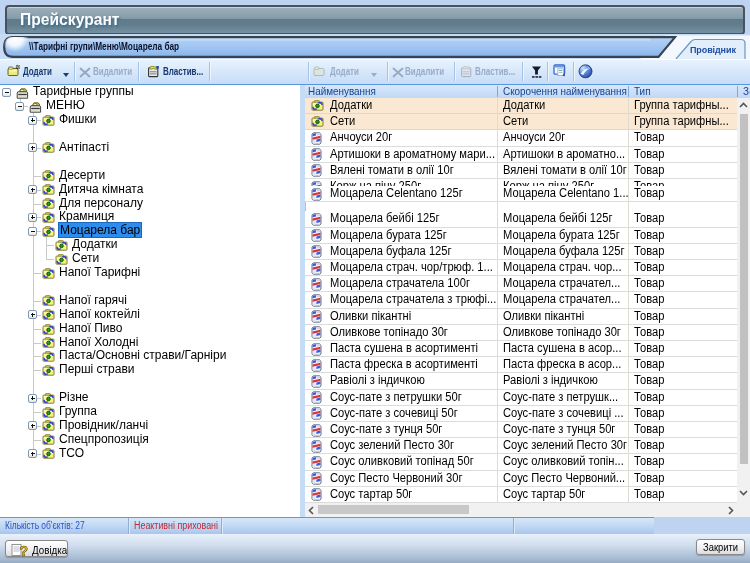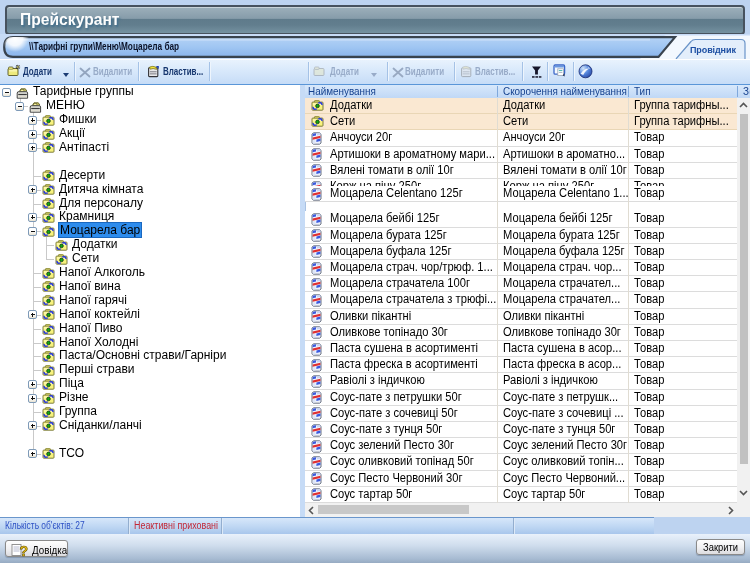--- a/index.html
+++ b/index.html
@@ -215,34 +215,20 @@
         </span>
       </span><span class="tic" style="left:42px">
         <svg class="ic" width="13" height="11" viewBox="0 0 13 11">
 <rect x="3.4" y="0.6" width="5" height="2.6" rx="0.6" fill="#F2EC80" stroke="#7d7d22" stroke-width="0.8"></rect>
 <rect x="1" y="2.1" width="11" height="8.1" rx="0.8" fill="#F8F37E" stroke="#6e6e30" stroke-width="0.9"></rect>
 <rect x="1.9" y="3.1" width="9.2" height="2.2" fill="#FCF8A8"></rect>
 <ellipse cx="6.5" cy="6" rx="4.9" ry="2.4" fill="none" stroke="#2636e0" stroke-width="1.5" transform="rotate(-30 6.5 6)" stroke-dasharray="5.5 6.2" stroke-dashoffset="4"></ellipse>
 <circle cx="6.5" cy="5.9" r="1.8" fill="#12aa12" stroke="#113311" stroke-width="0.8"></circle>
 </svg>
       </span><span class="tlab" style="left:59px">Фишки</span></div>
-<div class="trow" style="top:42.00px"><span class="stublayer"><div class="stub" style="left:32.5px;top:7.0px;width:8.5px"></div></span><span style="position:absolute;left:28.0px;top:2.5px">
-        <span class="xb">
-          <i class="h"></i>
-          <i class="v"></i>
-        </span>
-      </span><span class="tic" style="left:42px">
-        <svg class="ic" width="13" height="11" viewBox="0 0 13 11">
-<rect x="3.4" y="0.6" width="5" height="2.6" rx="0.6" fill="#F2EC80" stroke="#7d7d22" stroke-width="0.8"></rect>
-<rect x="1" y="2.1" width="11" height="8.1" rx="0.8" fill="#F8F37E" stroke="#6e6e30" stroke-width="0.9"></rect>
-<rect x="1.9" y="3.1" width="9.2" height="2.2" fill="#FCF8A8"></rect>
-<ellipse cx="6.5" cy="6" rx="4.9" ry="2.4" fill="none" stroke="#2636e0" stroke-width="1.5" transform="rotate(-30 6.5 6)" stroke-dasharray="5.5 6.2" stroke-dashoffset="4"></ellipse>
-<circle cx="6.5" cy="5.9" r="1.8" fill="#12aa12" stroke="#113311" stroke-width="0.8"></circle>
-</svg>
-      </span><span class="tlab" style="left:59px">Акції</span></div>
 <div class="trow" style="top:55.90px"><span class="stublayer"><div class="stub" style="left:32.5px;top:7.0px;width:8.5px"></div></span><span style="position:absolute;left:28.0px;top:2.5px">
         <span class="xb">
           <i class="h"></i>
           <i class="v"></i>
         </span>
       </span><span class="tic" style="left:42px">
         <svg class="ic" width="13" height="11" viewBox="0 0 13 11">
 <rect x="3.4" y="0.6" width="5" height="2.6" rx="0.6" fill="#F2EC80" stroke="#7d7d22" stroke-width="0.8"></rect>
 <rect x="1" y="2.1" width="11" height="8.1" rx="0.8" fill="#F8F37E" stroke="#6e6e30" stroke-width="0.9"></rect>
 <rect x="1.9" y="3.1" width="9.2" height="2.2" fill="#FCF8A8"></rect>
@@ -328,30 +314,21 @@
 </svg>
       </span><span class="tlab" style="left:72px">Сети</span></div>
 <div class="trow" style="top:181.00px"><span class="stublayer"><div class="stub" style="left:32.5px;top:7.0px;width:8.5px"></div></span><span class="tic" style="left:42px">
         <svg class="ic" width="13" height="11" viewBox="0 0 13 11">
 <rect x="3.4" y="0.6" width="5" height="2.6" rx="0.6" fill="#F2EC80" stroke="#7d7d22" stroke-width="0.8"></rect>
 <rect x="1" y="2.1" width="11" height="8.1" rx="0.8" fill="#F8F37E" stroke="#6e6e30" stroke-width="0.9"></rect>
 <rect x="1.9" y="3.1" width="9.2" height="2.2" fill="#FCF8A8"></rect>
 <ellipse cx="6.5" cy="6" rx="4.9" ry="2.4" fill="none" stroke="#2636e0" stroke-width="1.5" transform="rotate(-30 6.5 6)" stroke-dasharray="5.5 6.2" stroke-dashoffset="4"></ellipse>
 <circle cx="6.5" cy="5.9" r="1.8" fill="#12aa12" stroke="#113311" stroke-width="0.8"></circle>
 </svg>
-      </span><span class="tlab" style="left:59px">Напої Алкоголь</span></div>
-<div class="trow" style="top:194.90px"><span class="stublayer"><div class="stub" style="left:32.5px;top:7.0px;width:8.5px"></div></span><span class="tic" style="left:42px">
-        <svg class="ic" width="13" height="11" viewBox="0 0 13 11">
-<rect x="3.4" y="0.6" width="5" height="2.6" rx="0.6" fill="#F2EC80" stroke="#7d7d22" stroke-width="0.8"></rect>
-<rect x="1" y="2.1" width="11" height="8.1" rx="0.8" fill="#F8F37E" stroke="#6e6e30" stroke-width="0.9"></rect>
-<rect x="1.9" y="3.1" width="9.2" height="2.2" fill="#FCF8A8"></rect>
-<ellipse cx="6.5" cy="6" rx="4.9" ry="2.4" fill="none" stroke="#2636e0" stroke-width="1.5" transform="rotate(-30 6.5 6)" stroke-dasharray="5.5 6.2" stroke-dashoffset="4"></ellipse>
-<circle cx="6.5" cy="5.9" r="1.8" fill="#12aa12" stroke="#113311" stroke-width="0.8"></circle>
-</svg>
-      </span><span class="tlab" style="left:59px">Напої вина</span></div>
+      </span><span class="tlab" style="left:59px">Напої Тарифні</span></div>
 <div class="trow" style="top:208.80px"><span class="stublayer"><div class="stub" style="left:32.5px;top:7.0px;width:8.5px"></div></span><span class="tic" style="left:42px">
         <svg class="ic" width="13" height="11" viewBox="0 0 13 11">
 <rect x="3.4" y="0.6" width="5" height="2.6" rx="0.6" fill="#F2EC80" stroke="#7d7d22" stroke-width="0.8"></rect>
 <rect x="1" y="2.1" width="11" height="8.1" rx="0.8" fill="#F8F37E" stroke="#6e6e30" stroke-width="0.9"></rect>
 <rect x="1.9" y="3.1" width="9.2" height="2.2" fill="#FCF8A8"></rect>
 <ellipse cx="6.5" cy="6" rx="4.9" ry="2.4" fill="none" stroke="#2636e0" stroke-width="1.5" transform="rotate(-30 6.5 6)" stroke-dasharray="5.5 6.2" stroke-dashoffset="4"></ellipse>
 <circle cx="6.5" cy="5.9" r="1.8" fill="#12aa12" stroke="#113311" stroke-width="0.8"></circle>
 </svg>
       </span><span class="tlab" style="left:59px">Напої гарячі</span></div>
 <div class="trow" style="top:222.70px"><span class="stublayer"><div class="stub" style="left:32.5px;top:7.0px;width:8.5px"></div></span><span style="position:absolute;left:28.0px;top:2.5px">
@@ -397,34 +374,20 @@
       </span><span class="tlab" style="left:59px">Паста/Основні страви/Гарніри</span></div>
 <div class="trow" style="top:278.30px"><span class="stublayer"><div class="stub" style="left:32.5px;top:7.0px;width:8.5px"></div></span><span class="tic" style="left:42px">
         <svg class="ic" width="13" height="11" viewBox="0 0 13 11">
 <rect x="3.4" y="0.6" width="5" height="2.6" rx="0.6" fill="#F2EC80" stroke="#7d7d22" stroke-width="0.8"></rect>
 <rect x="1" y="2.1" width="11" height="8.1" rx="0.8" fill="#F8F37E" stroke="#6e6e30" stroke-width="0.9"></rect>
 <rect x="1.9" y="3.1" width="9.2" height="2.2" fill="#FCF8A8"></rect>
 <ellipse cx="6.5" cy="6" rx="4.9" ry="2.4" fill="none" stroke="#2636e0" stroke-width="1.5" transform="rotate(-30 6.5 6)" stroke-dasharray="5.5 6.2" stroke-dashoffset="4"></ellipse>
 <circle cx="6.5" cy="5.9" r="1.8" fill="#12aa12" stroke="#113311" stroke-width="0.8"></circle>
 </svg>
       </span><span class="tlab" style="left:59px">Перші страви</span></div>
-<div class="trow" style="top:292.20px"><span class="stublayer"><div class="stub" style="left:32.5px;top:7.0px;width:8.5px"></div></span><span style="position:absolute;left:28.0px;top:2.5px">
-        <span class="xb">
-          <i class="h"></i>
-          <i class="v"></i>
-        </span>
-      </span><span class="tic" style="left:42px">
-        <svg class="ic" width="13" height="11" viewBox="0 0 13 11">
-<rect x="3.4" y="0.6" width="5" height="2.6" rx="0.6" fill="#F2EC80" stroke="#7d7d22" stroke-width="0.8"></rect>
-<rect x="1" y="2.1" width="11" height="8.1" rx="0.8" fill="#F8F37E" stroke="#6e6e30" stroke-width="0.9"></rect>
-<rect x="1.9" y="3.1" width="9.2" height="2.2" fill="#FCF8A8"></rect>
-<ellipse cx="6.5" cy="6" rx="4.9" ry="2.4" fill="none" stroke="#2636e0" stroke-width="1.5" transform="rotate(-30 6.5 6)" stroke-dasharray="5.5 6.2" stroke-dashoffset="4"></ellipse>
-<circle cx="6.5" cy="5.9" r="1.8" fill="#12aa12" stroke="#113311" stroke-width="0.8"></circle>
-</svg>
-      </span><span class="tlab" style="left:59px">Піца</span></div>
 <div class="trow" style="top:306.10px"><span class="stublayer"><div class="stub" style="left:32.5px;top:7.0px;width:8.5px"></div></span><span style="position:absolute;left:28.0px;top:2.5px">
         <span class="xb">
           <i class="h"></i>
           <i class="v"></i>
         </span>
       </span><span class="tic" style="left:42px">
         <svg class="ic" width="13" height="11" viewBox="0 0 13 11">
 <rect x="3.4" y="0.6" width="5" height="2.6" rx="0.6" fill="#F2EC80" stroke="#7d7d22" stroke-width="0.8"></rect>
 <rect x="1" y="2.1" width="11" height="8.1" rx="0.8" fill="#F8F37E" stroke="#6e6e30" stroke-width="0.9"></rect>
 <rect x="1.9" y="3.1" width="9.2" height="2.2" fill="#FCF8A8"></rect>
@@ -447,21 +410,30 @@
           <i class="v"></i>
         </span>
       </span><span class="tic" style="left:42px">
         <svg class="ic" width="13" height="11" viewBox="0 0 13 11">
 <rect x="3.4" y="0.6" width="5" height="2.6" rx="0.6" fill="#F2EC80" stroke="#7d7d22" stroke-width="0.8"></rect>
 <rect x="1" y="2.1" width="11" height="8.1" rx="0.8" fill="#F8F37E" stroke="#6e6e30" stroke-width="0.9"></rect>
 <rect x="1.9" y="3.1" width="9.2" height="2.2" fill="#FCF8A8"></rect>
 <ellipse cx="6.5" cy="6" rx="4.9" ry="2.4" fill="none" stroke="#2636e0" stroke-width="1.5" transform="rotate(-30 6.5 6)" stroke-dasharray="5.5 6.2" stroke-dashoffset="4"></ellipse>
 <circle cx="6.5" cy="5.9" r="1.8" fill="#12aa12" stroke="#113311" stroke-width="0.8"></circle>
 </svg>
-      </span><span class="tlab" style="left:59px">Сніданки/ланчі</span></div>
+      </span><span class="tlab" style="left:59px">Провідник/ланчі</span></div>
+<div class="trow" style="top:347.80px"><span class="stublayer"><div class="stub" style="left:32.5px;top:7.0px;width:8.5px"></div></span><span class="tic" style="left:42px">
+        <svg class="ic" width="13" height="11" viewBox="0 0 13 11">
+<rect x="3.4" y="0.6" width="5" height="2.6" rx="0.6" fill="#F2EC80" stroke="#7d7d22" stroke-width="0.8"></rect>
+<rect x="1" y="2.1" width="11" height="8.1" rx="0.8" fill="#F8F37E" stroke="#6e6e30" stroke-width="0.9"></rect>
+<rect x="1.9" y="3.1" width="9.2" height="2.2" fill="#FCF8A8"></rect>
+<ellipse cx="6.5" cy="6" rx="4.9" ry="2.4" fill="none" stroke="#2636e0" stroke-width="1.5" transform="rotate(-30 6.5 6)" stroke-dasharray="5.5 6.2" stroke-dashoffset="4"></ellipse>
+<circle cx="6.5" cy="5.9" r="1.8" fill="#12aa12" stroke="#113311" stroke-width="0.8"></circle>
+</svg>
+      </span><span class="tlab" style="left:59px">Спецпропозиція</span></div>
 <div class="trow" style="top:361.70px"><span class="stublayer"><div class="stub" style="left:32.5px;top:7.0px;width:8.5px"></div></span><span style="position:absolute;left:28.0px;top:2.5px">
         <span class="xb">
           <i class="h"></i>
           <i class="v"></i>
         </span>
       </span><span class="tic" style="left:42px">
         <svg class="ic" width="13" height="11" viewBox="0 0 13 11">
 <rect x="3.4" y="0.6" width="5" height="2.6" rx="0.6" fill="#F2EC80" stroke="#7d7d22" stroke-width="0.8"></rect>
 <rect x="1" y="2.1" width="11" height="8.1" rx="0.8" fill="#F8F37E" stroke="#6e6e30" stroke-width="0.9"></rect>
 <rect x="1.9" y="3.1" width="9.2" height="2.2" fill="#FCF8A8"></rect>

